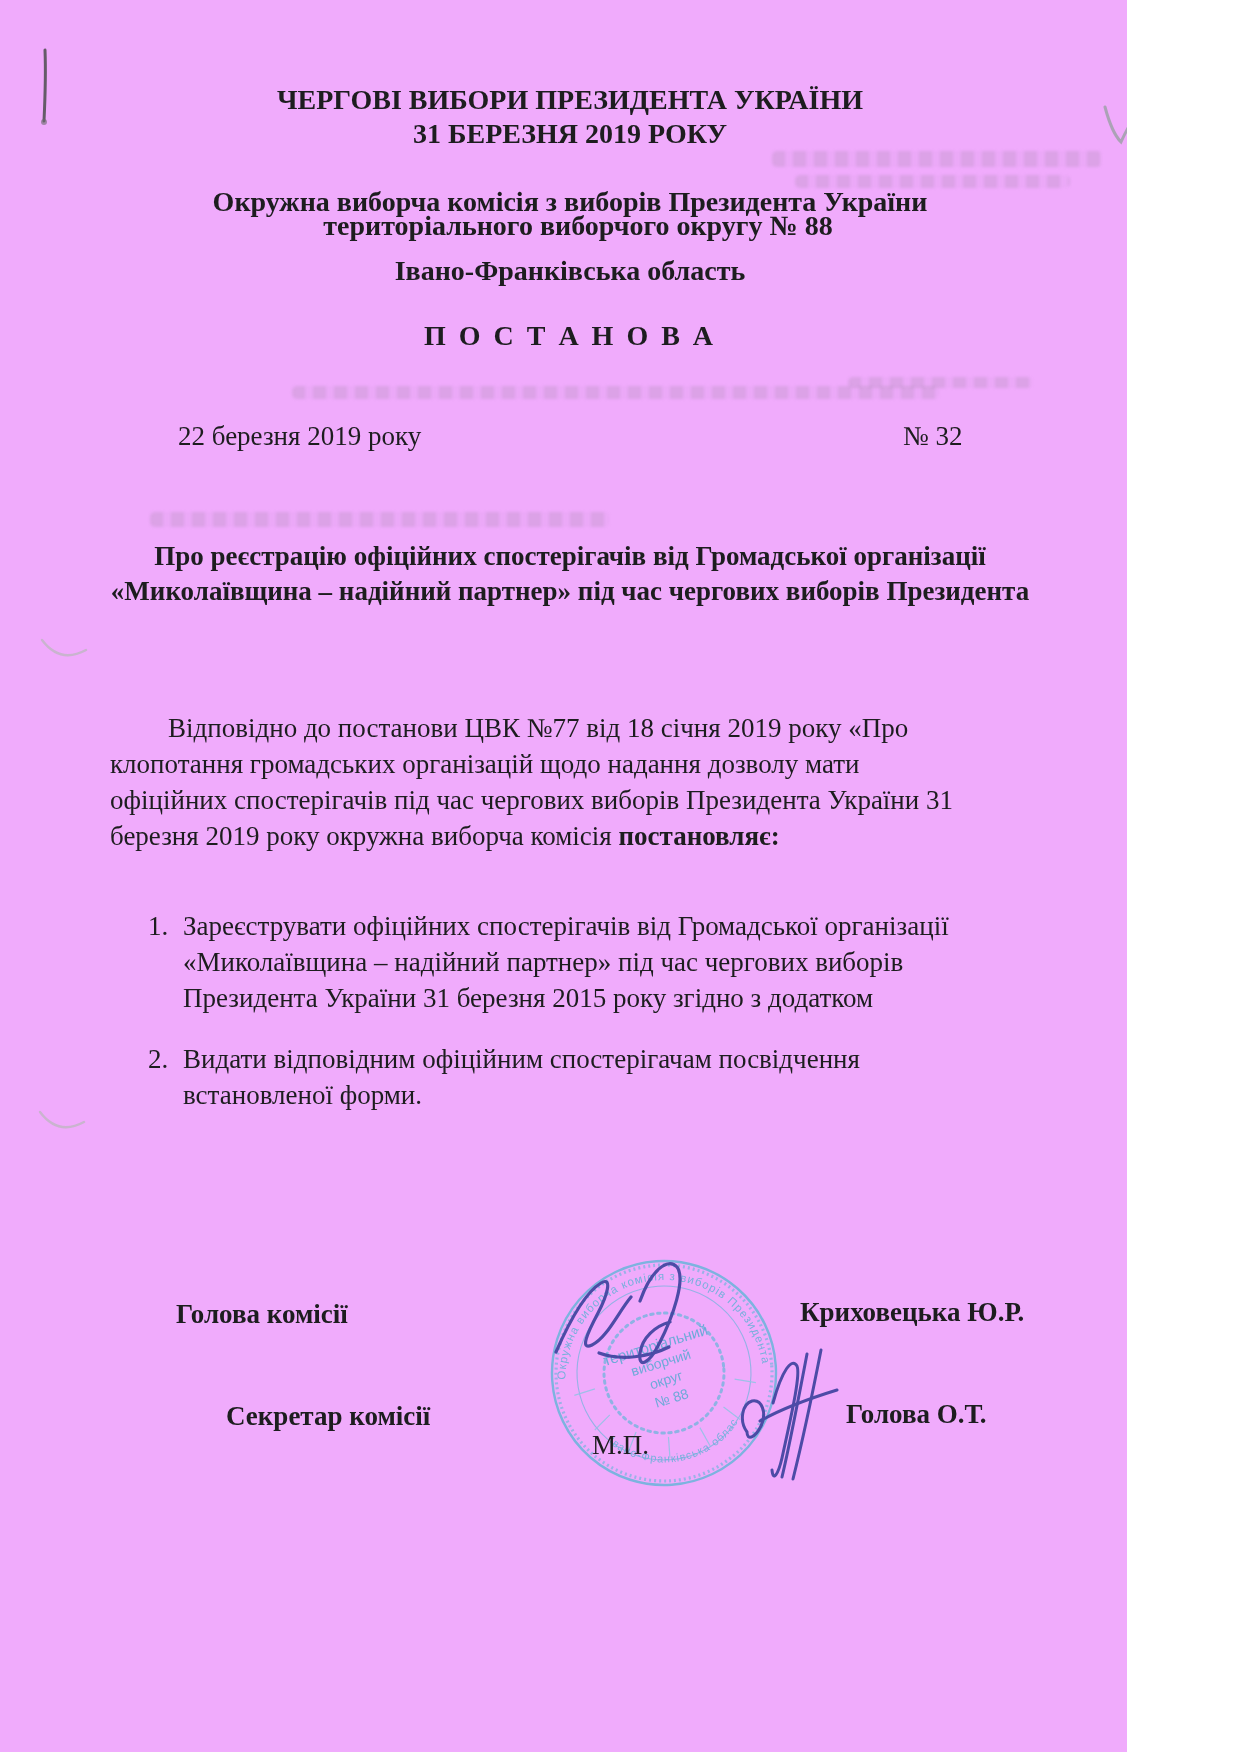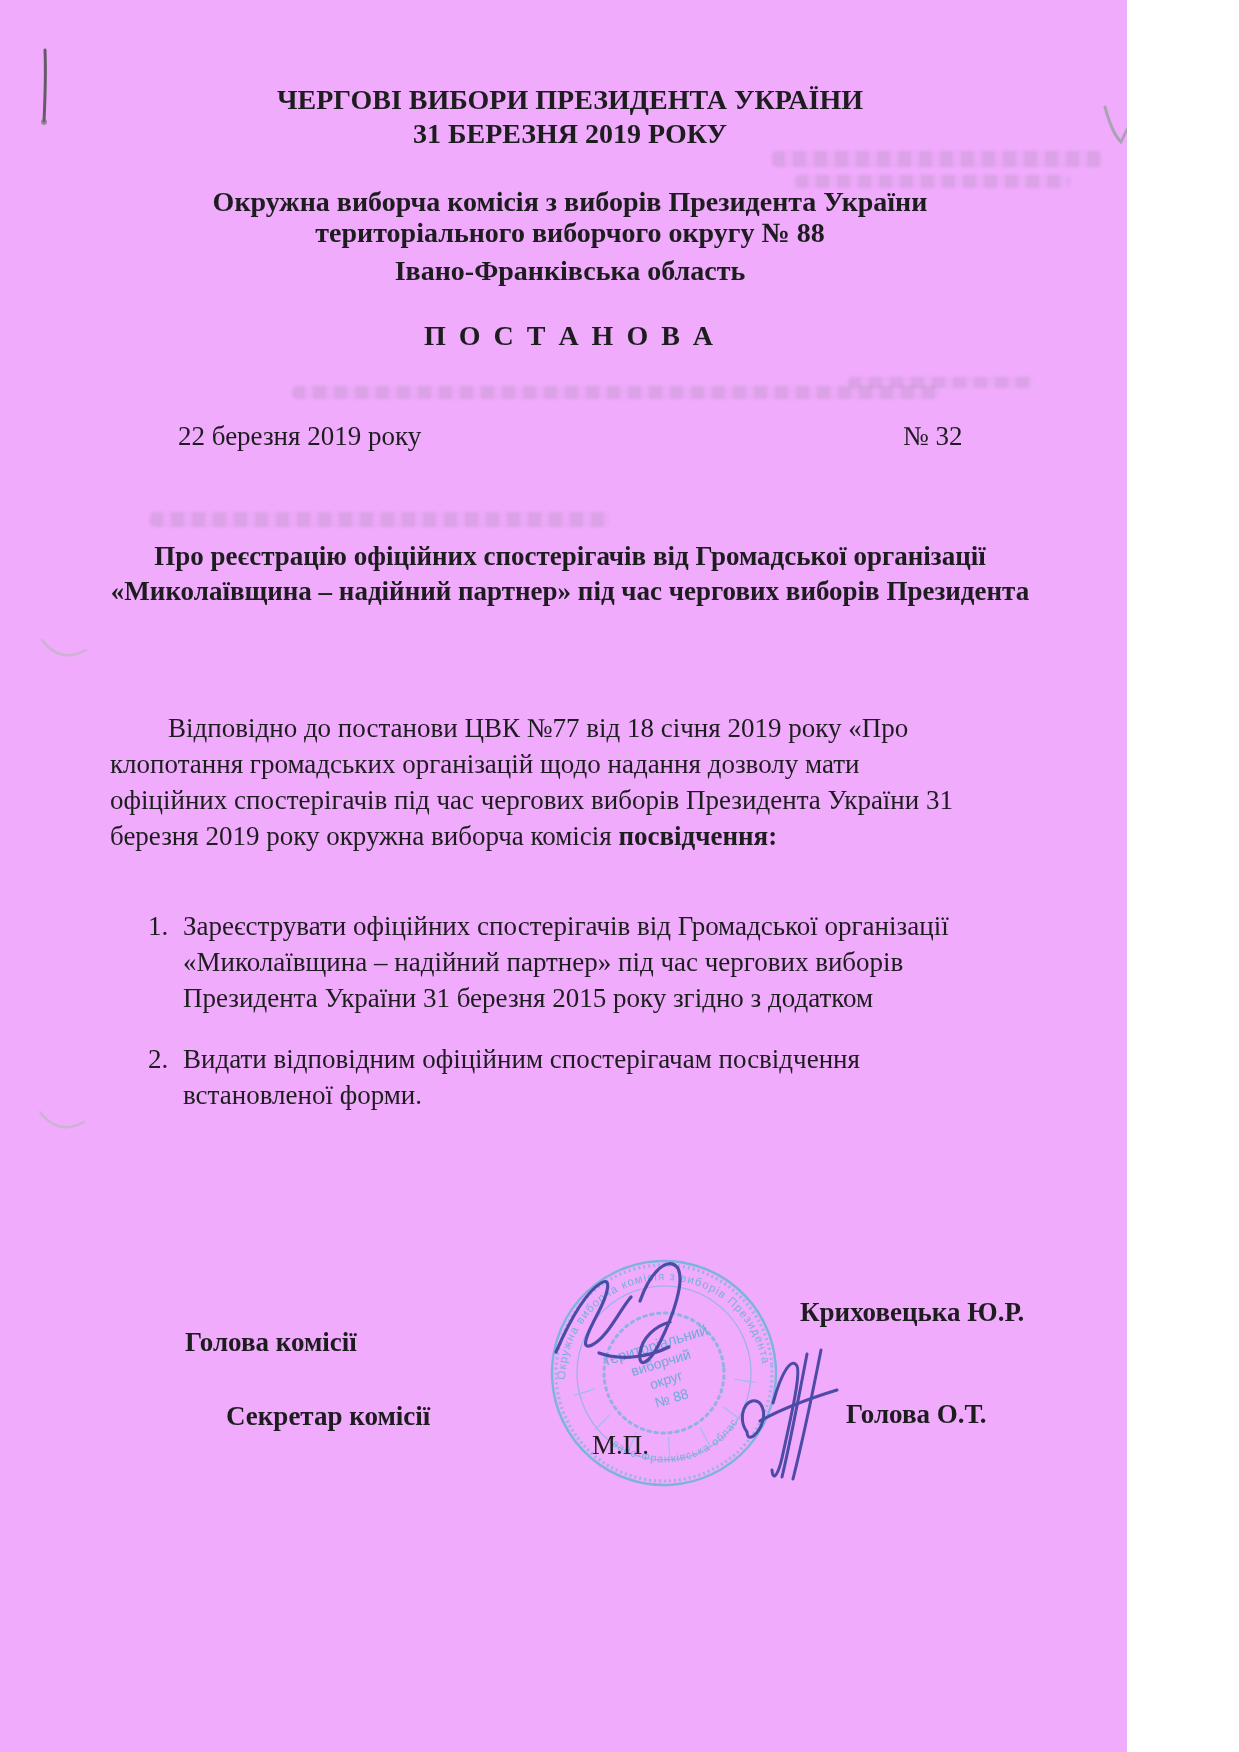--- a/index.html
+++ b/index.html
@@ -43,43 +43,43 @@
   <div class="ghost" style="left:772px;top:151px;width:330px;height:16px;"></div>
   <div class="ghost" style="left:795px;top:175px;width:275px;height:13px;"></div>
   <div class="ghost" style="left:292px;top:386px;width:648px;height:13px;"></div>
   <div class="ghost" style="left:848px;top:377px;width:185px;height:11px;"></div>
   <div class="ghost" style="left:150px;top:512px;width:460px;height:15px;"></div>
 
   <div class="center-col bold fs28" style="top:84px;">ЧЕРГОВІ ВИБОРИ ПРЕЗИДЕНТА УКРАЇНИ</div>
   <div class="center-col bold fs28" style="top:118px;">31 БЕРЕЗНЯ 2019 РОКУ</div>
 
   <div class="center-col bold fs28" style="top:186px;">Окружна виборча комісія з виборів Президента України</div>
-  <div class="center-col bold fs28" style="top:217px;">територіального виборчого округу № 88</div>
+  <div class="center-col bold fs28" style="top:210px;padding-left:8px;">територіального виборчого округу № 88</div>
   <div class="center-col bold fs28" style="top:255px;">Івано-Франківська область</div>
 
   <div class="center-col bold fs28 spaced" style="top:320px;">П О С Т А Н О В А</div>
 
   <div class="abs fs27" style="left:178px;top:421px;">22 березня 2019 року</div>
   <div class="abs fs27" style="left:903px;top:421px;">№ 32</div>
 
   <div class="center-col bold fs27" style="top:541px;">Про реєстрацію офіційних спостерігачів від Громадської організації</div>
   <div class="center-col bold fs27" style="top:576px;">«Миколаївщина – надійний партнер» під час чергових виборів Президента</div>
 
-  <p class="body-par"><span>Відповідно до постанови ЦВК №77 від 18 січня 2019 року «Про клопотання громадських організацій щодо надання дозволу мати офіційних спостерігачів під час чергових виборів Президента України 31 березня 2019 року окружна виборча комісія</span> <b>посвідчення:</b></p>
+  <p class="body-par"><span>Відповідно до постанови ЦВК №77 від 18 січня 2019 року «Про клопотання громадських організацій щодо надання дозволу мати офіційних спостерігачів під час чергових виборів Президента України 31 березня 2019 року окружна виборча комісія</span> <b>постановляє:</b></p>
 
   <div class="list-item" style="top:908px;">
     <span class="list-num">1.</span>
     <span class="list-text">Зареєструвати офіційних спостерігачів від Громадської організації «Миколаївщина – надійний партнер» під час чергових виборів Президента України 31 березня 2015 року згідно з додатком</span>
   </div>
   <div class="list-item" style="top:1041px;">
     <span class="list-num">2.</span>
     <span class="list-text">Видати відповідним офіційним спостерігачам посвідчення встановленої форми.</span>
   </div>
 
-  <div class="abs bold fs27" style="left:185px;top:1299px;margin-top:28px;">Голова комісії</div>
+  <div class="abs bold fs27" style="left:176px;top:1299px;">Голова комісії</div>
   <div class="abs bold fs27" style="left:800px;top:1297px;">Криховецька Ю.Р.</div>
   <div class="abs bold fs27" style="left:226px;top:1401px;">Секретар комісії</div>
   <div class="abs bold fs27" style="left:846px;top:1399px;">Голова О.Т.</div>
 
   <div class="stamp-wrap">
     <svg width="264" height="264" viewBox="0 0 264 264">
       <g fill="none" stroke="#74b4dd">
         <circle cx="132" cy="132" r="112" stroke-width="2.4"></circle>
         <circle cx="132" cy="132" r="108" stroke-width="3.2" stroke-dasharray="2 3" opacity="0.75"></circle>
         <circle cx="132" cy="132" r="87" stroke-width="1.1" opacity="0.8"></circle>

